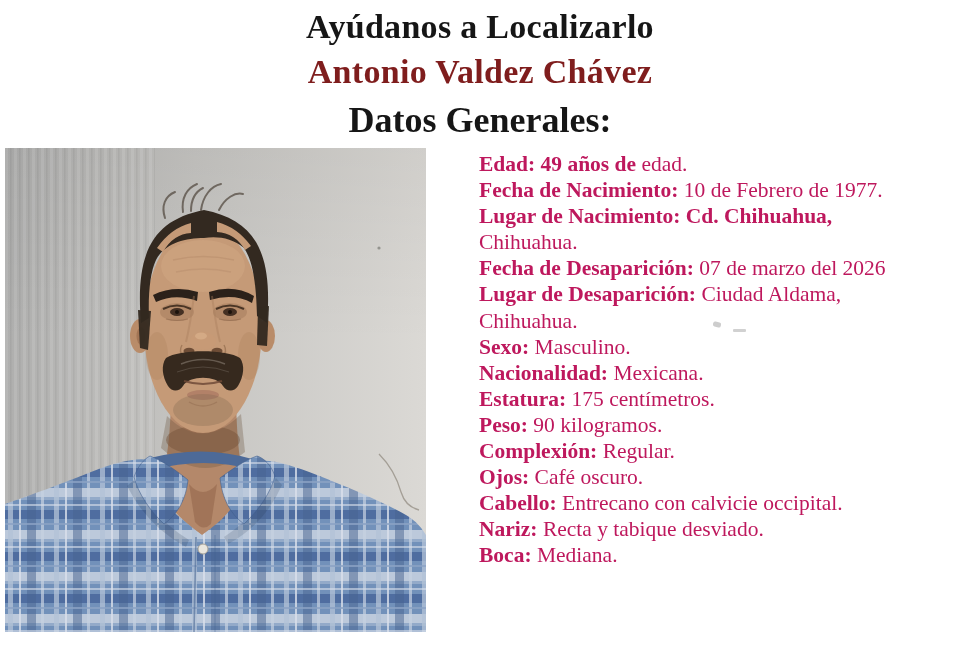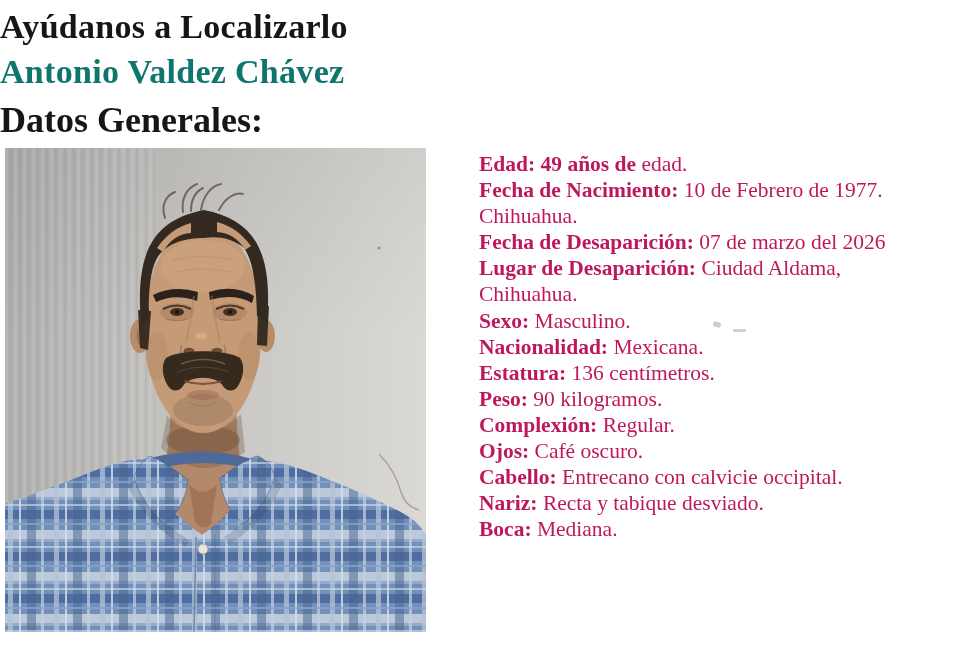--- a/index.html
+++ b/index.html
@@ -3,21 +3,21 @@
 <meta charset="utf-8">
 <style>
   html,body{margin:0;padding:0;}
   body{
     width:960px;height:651px;background:#ffffff;
     font-family:"Liberation Serif","DejaVu Serif",serif;
     position:relative;overflow:hidden;
   }
   .page{position:absolute;inset:0;}
   .title,.name,.section{
-    position:absolute;left:0;width:100%;text-align:left;
+    position:absolute;left:0;width:100%;text-align:center;
     margin:0;font-weight:700;color:#161616;white-space:nowrap;
   }
   .title{top:8px;font-size:34px;letter-spacing:.3px;}
   .name{top:53px;font-size:34px;letter-spacing:.3px;}
   .section{top:99px;font-size:36px;}
   figure.photo{margin:0;position:absolute;left:5px;top:148px;width:421px;height:484px;}
   figure.photo svg{display:block;}
   .details{
     position:absolute;left:479px;top:151px;width:478px;
     font-size:21.5px;line-height:26.1px;color:#be185d;
@@ -27,21 +27,21 @@
   .artifact{position:absolute;}
   .a1{left:713px;top:322px;width:8px;height:5px;background:#9c9c9c;opacity:.5;border-radius:2px;transform:rotate(14deg);}
   .a2{left:733px;top:329px;width:13px;height:3px;background:#b2b2b2;opacity:.6;border-radius:1px;}
 </style>
 </head>
 <body>
 
 <div class="page">
 
   <h1 class="title">Ayúdanos a Localizarlo</h1>
-  <h2 class="name" style="color: #0f766e;">Antonio Valdez Chávez</h2>
+  <h2 class="name" style="color: #7f1d1d;">Antonio Valdez Chávez</h2>
   <h3 class="section">Datos Generales:</h3>
 
   <figure class="photo">
     <svg width="421" height="484" viewBox="0 0 421 484" xmlns="http://www.w3.org/2000/svg">
       <defs>
         <linearGradient id="wallg" x1="0" y1="0" x2="1" y2="0">
           <stop offset="0" stop-color="#afafae"></stop>
           <stop offset="0.45" stop-color="#c6c5c2"></stop>
           <stop offset="1" stop-color="#dbd9d5"></stop>
         </linearGradient>
@@ -148,27 +148,28 @@
         <ellipse cx="198" cy="247" rx="16" ry="5" fill="#ad7a64" opacity="0.8"></ellipse>
         <ellipse cx="198" cy="262" rx="30" ry="16" fill="#76604c" opacity="0.28"></ellipse>
         <path d="M184,254 Q198,262 212,254" stroke="#8a6548" stroke-width="1.4" opacity="0.4" fill="none"></path>
       </g>
     </svg>
   </figure>
 
   <section class="details" id="details">
       <div class="row"><span class="lbl">Edad: 49 años de</span><span> edad.</span></div>
       <div class="row"><span class="lbl">Fecha de Nacimiento:</span><span> 10 de Febrero de 1977.</span></div>
+      <div class="row"><span class="lbl">Lugar de Nacimiento: Cd. Chihuahua,</span><span></span></div>
       <div class="row"><span class="lbl"></span><span>Chihuahua.</span></div>
       <div class="row"><span class="lbl">Fecha de Desaparición:</span><span> 07 de marzo del 2026</span></div>
       <div class="row"><span class="lbl">Lugar de Desaparición:</span><span> Ciudad Aldama,</span></div>
       <div class="row"><span class="lbl"></span><span>Chihuahua.</span></div>
       <div class="row"><span class="lbl">Sexo:</span><span> Masculino.</span></div>
       <div class="row"><span class="lbl">Nacionalidad:</span><span> Mexicana.</span></div>
-      <div class="row"><span class="lbl">Estatura:</span><span> 136 centímetros.</span></div>
+      <div class="row"><span class="lbl">Estatura:</span><span> 175 centímetros.</span></div>
       <div class="row"><span class="lbl">Peso:</span><span> 90 kilogramos.</span></div>
       <div class="row"><span class="lbl">Complexión:</span><span> Regular.</span></div>
       <div class="row"><span class="lbl">Ojos:</span><span> Café oscuro.</span></div>
       <div class="row"><span class="lbl">Cabello:</span><span> Entrecano con calvicie occipital.</span></div>
       <div class="row"><span class="lbl">Nariz:</span><span> Recta y tabique desviado.</span></div>
       <div class="row"><span class="lbl">Boca:</span><span> Mediana.</span></div>
     </section>
 
   <div class="artifact a1"></div>
   <div class="artifact a2"></div>

